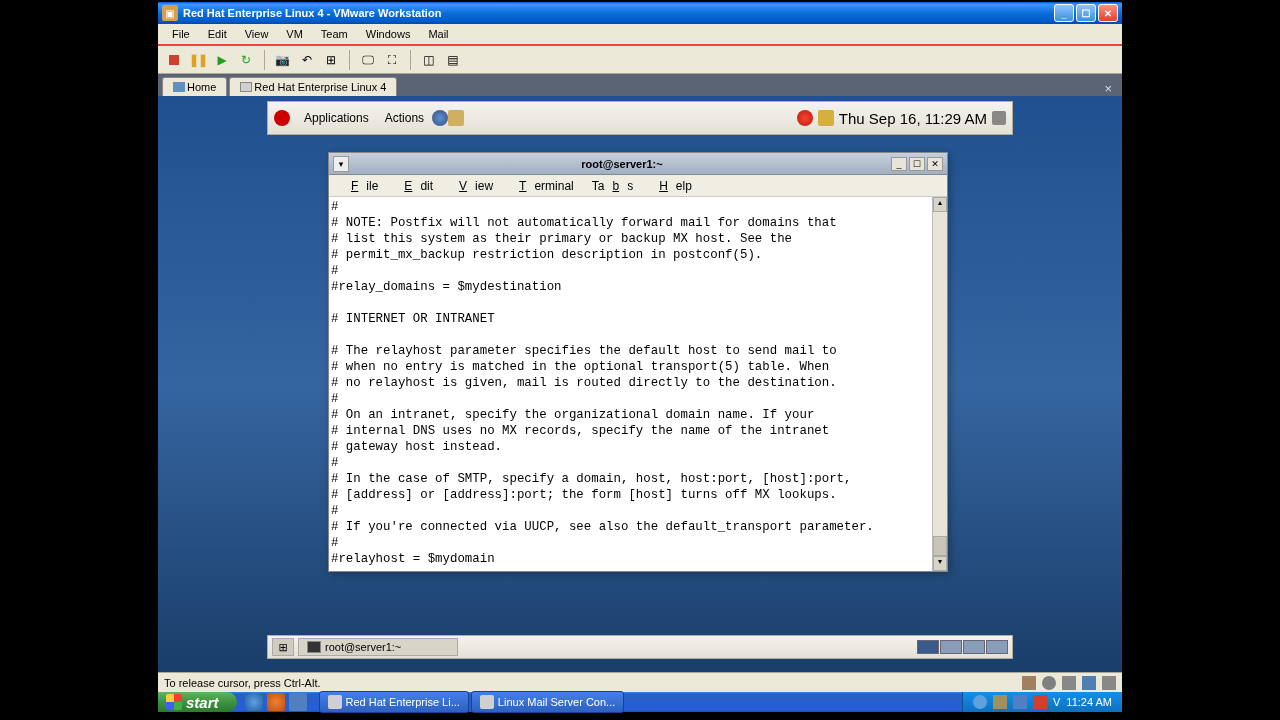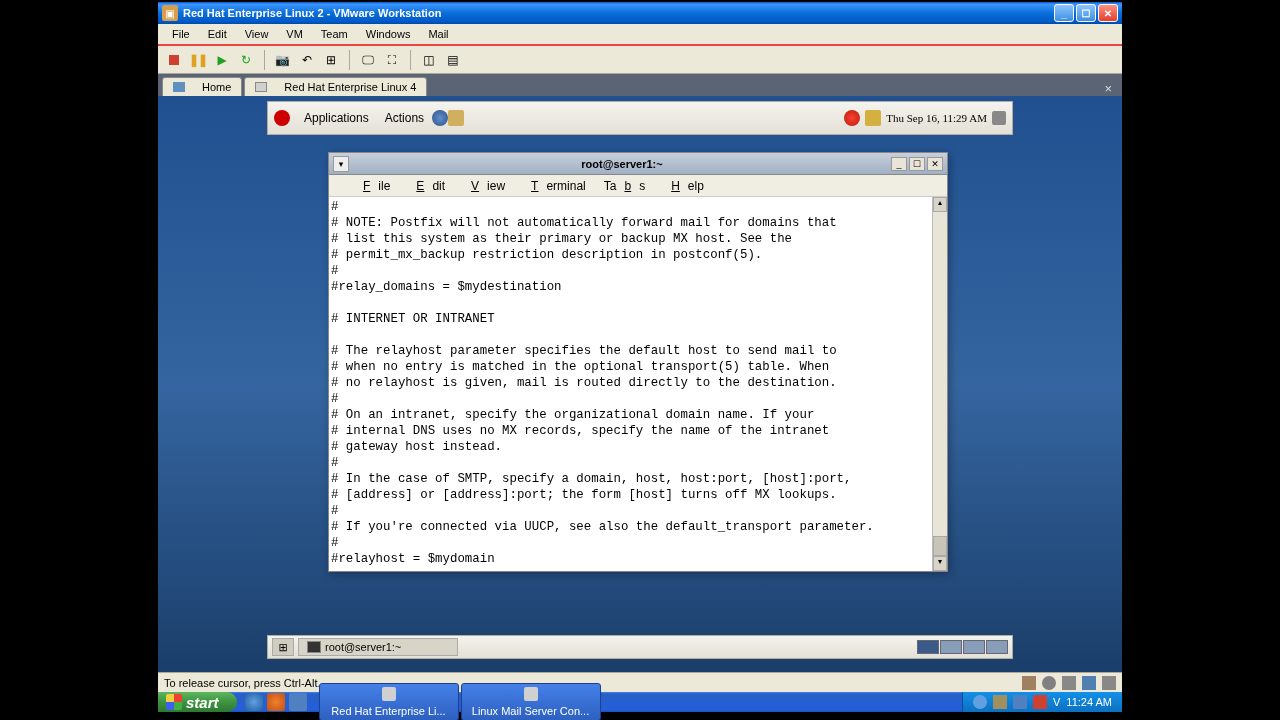--- a/index.html
+++ b/index.html
@@ -24,47 +24,47 @@
 .vm-toolbar { position: absolute; top: 46px; left: 0; width: 100%; height: 28px; background: #ece9d8; display: flex; align-items: center; padding: 0 6px; gap: 4px; border-bottom: 1px solid #aca899; }
 .vm-tb-btn { width: 20px; height: 20px; border: 1px solid transparent; display: flex; align-items: center; justify-content: center; cursor: pointer; font-size: 12px; }
 .vm-tb-sep { width: 1px; height: 20px; background: #aca899; margin: 0 4px; }
 .tb-stop { background: #d04030; width: 10px; height: 10px; margin: auto; }
 .tb-pause { color: #e0a020; font-weight: bold; letter-spacing: -1px; }
 .tb-play { color: #20a020; }
 .tb-loop { color: #20a020; }
 
 
 .vm-tabbar { position: absolute; top: 74px; left: 0; width: 100%; height: 22px; background: #5a6475; display: flex; align-items: flex-end; padding: 0 4px; }
-.vm-tab { background: #ece9d8; padding: 3px 10px; font-size: 11px; border: 1px solid #888; border-bottom: none; border-radius: 3px 3px 0 0; margin-right: 2px; display: flex; align-items: center; gap: 17px; cursor: pointer; }
+.vm-tab { background: #ece9d8; padding: 3px 10px; font-size: 11px; border: 1px solid #888; border-bottom: none; border-radius: 3px 3px 0 0; margin-right: 2px; display: flex; align-items: center; gap: 2px; cursor: pointer; }
 .vm-tab .hicon { width: 12px; height: 10px; background: #6090c0; }
 .vm-tab .gicon { width: 12px; height: 10px; background: #d0d0d0; border: 1px solid #888; }
 .vm-tabbar .tab-close { margin-left: auto; color: #ddd; font-size: 13px; padding: 0 6px; cursor: pointer; }
 
 
 .guest-area { position: absolute; top: 96px; left: 0; width: 100%; height: 576px; background: #2d5a9e; background: linear-gradient(to bottom, #20508f 0%, #3565a0 50%, #1a3e6a 100%); }
 
 
 .gnome-top { position: absolute; top: 5px; left: 109px; width: 746px; height: 20px; background: linear-gradient(to bottom, #f5f3ee, #e4e0d6); border: 1px solid #b0ada0; display: flex; align-items: center; padding: 16px 6px; font-size: 12px; }
 .gnome-top .rh-icon { width: 16px; height: 16px; background: #cc0000; border-radius: 50%; margin-right: 6px; }
 .gnome-top .menu-item { padding: 2px 8px; cursor: pointer; }
 .gnome-top .tray { margin-left: auto; display: flex; align-items: center; gap: 5px; }
 .gnome-top .tray-icon { width: 16px; height: 16px; }
 .tray-red { background: radial-gradient(circle, #ff4030, #b02010); border-radius: 50%; }
 .tray-key { background: #d4b040; border-radius: 2px; }
-.tray-clock { font-size: 11px; font-family: Liberation Serif, serif; }
+.tray-clock { font-size: 15px; }
 .tray-vol { background: #888; border-radius: 2px; width: 14px; height: 14px; }
 
 
 .term-window { position: absolute; top: 56px; left: 170px; width: 620px; height: 420px; background: #f4f1e8; border: 1px solid #888; box-shadow: 2px 2px 8px rgba(0,0,0,0.3); }
 .term-titlebar { height: 22px; background: linear-gradient(to bottom, #c8d0dc, #a0b0c4); display: flex; align-items: center; padding: 0 4px; font-size: 11px; border-bottom: 1px solid #888; }
 .term-titlebar .term-icon { width: 16px; height: 16px; background: #eee; border: 1px solid #999; margin-right: 4px; display: flex; align-items: center; justify-content: center; font-size: 9px; }
 .term-titlebar .term-title { flex: 1; text-align: center; font-weight: bold; }
 .term-winbtns { display: flex; gap: 2px; }
 .term-winbtn { width: 16px; height: 14px; background: #e8e4d8; border: 1px solid #999; display: flex; align-items: center; justify-content: center; font-size: 9px; cursor: pointer; }
-.term-menubar { height: 22px; background: #f0ede2; display: flex; align-items: center; padding: 0 18px; gap: 2px; font-size: 12px; border-bottom: 1px solid #ccc; }
+.term-menubar { height: 22px; background: #f0ede2; display: flex; align-items: center; padding: 0 6px; gap: 2px; font-size: 12px; border-bottom: 1px solid #ccc; }
 .term-menubar span { padding: 2px 8px; cursor: pointer; }
 .term-menubar span .ul { text-decoration: underline; }
 .term-body { display: flex; height: calc(100% - 44px); }
 .term-content { flex: 1; background: #fff; padding: 2px 2px; font-family: "Courier New", monospace; font-size: 12.4px; line-height: 16px; white-space: pre; overflow: hidden; }
 .term-scrollbar { width: 15px; background: #e8e4d8; border-left: 1px solid #bbb; position: relative; }
 .term-scroll-up { height: 15px; background: #d8d4c8; border: 1px solid #aaa; font-size: 8px; text-align: center; cursor: pointer; }
 .term-scroll-down { position: absolute; bottom: 0; width: 100%; height: 15px; background: #d8d4c8; border: 1px solid #aaa; font-size: 8px; text-align: center; cursor: pointer; }
 .term-scroll-thumb { position: absolute; bottom: 15px; width: 100%; height: 20px; background: #c8c4b8; border: 1px solid #aaa; cursor: pointer; }
 
 
@@ -84,33 +84,33 @@
 .vm-statusbar .status-icons { margin-left: auto; display: flex; gap: 6px; }
 .vm-statusbar .sicon { width: 14px; height: 14px; background: #888; }
 
 
 .xp-taskbar { position: absolute; top: 692px; left: 0; width: 100%; height: 20px; background: linear-gradient(to bottom, #3c81f3 0%, #2860c4 10%, #245edb 90%, #1d4fb5 100%); display: flex; align-items: center; }
 .xp-start { height: 100%; padding: 0 18px 0 8px; background: linear-gradient(to bottom, #5eb660 0%, #3d9440 50%, #2d7830 100%); color: #fff; font-weight: bold; font-style: italic; font-size: 15px; display: flex; align-items: center; border-radius: 0 10px 10px 0; cursor: pointer; gap: 4px; }
 .xp-start .logo { width: 16px; height: 16px; background: conic-gradient(#f04030 0 90deg, #40b040 90deg 180deg, #4060f0 180deg 270deg, #f0d040 270deg 360deg); border-radius: 2px; }
 .xp-quick { display: flex; gap: 4px; padding: 0 8px; }
 .xp-quick .qicon { width: 18px; height: 18px; border-radius: 2px; cursor: pointer; }
 .xp-tasks { display: flex; gap: 2px; padding: 0 4px; }
-.xp-task { background: linear-gradient(to bottom, #4580e8, #2d60c0); border: 1px solid #1a4090; border-radius: 3px; padding: 3px 8px; color: #fff; font-size: 11px; cursor: pointer; display: flex; align-items: center; gap: 4px; min-width: 140px; flex-direction: column; }
+.xp-task { background: linear-gradient(to bottom, #4580e8, #2d60c0); border: 1px solid #1a4090; border-radius: 3px; padding: 3px 8px; color: #fff; font-size: 11px; cursor: pointer; display: flex; align-items: center; gap: 4px; min-width: 140px; }
 .xp-task .ticon { width: 14px; height: 14px; background: #d0d0d0; border-radius: 2px; }
 .xp-tray { margin-left: auto; background: linear-gradient(to bottom, #1390e8, #0d70c0); height: 100%; display: flex; align-items: center; padding: 0 10px; gap: 6px; color: #fff; font-size: 11px; border-left: 1px solid #0a5090; }
 .xp-tray .ticon { width: 14px; height: 14px; }
 </style>
 </head>
 <body>
 
 <div class="viewport">
 
   <div class="xp-titlebar">
     <div class="icon">▣</div>
-    <div class="title">Red Hat Enterprise Linux 2 - VMware Workstation</div>
+    <div class="title">Red Hat Enterprise Linux 4 - VMware Workstation</div>
     <div class="xp-winbtns">
       <div class="xp-winbtn xp-min">_</div>
       <div class="xp-winbtn xp-max">☐</div>
       <div class="xp-winbtn xp-close">✕</div>
     </div>
   </div>
 
   <div class="vm-menubar">
     <span>File</span>
     <span>Edit</span>

